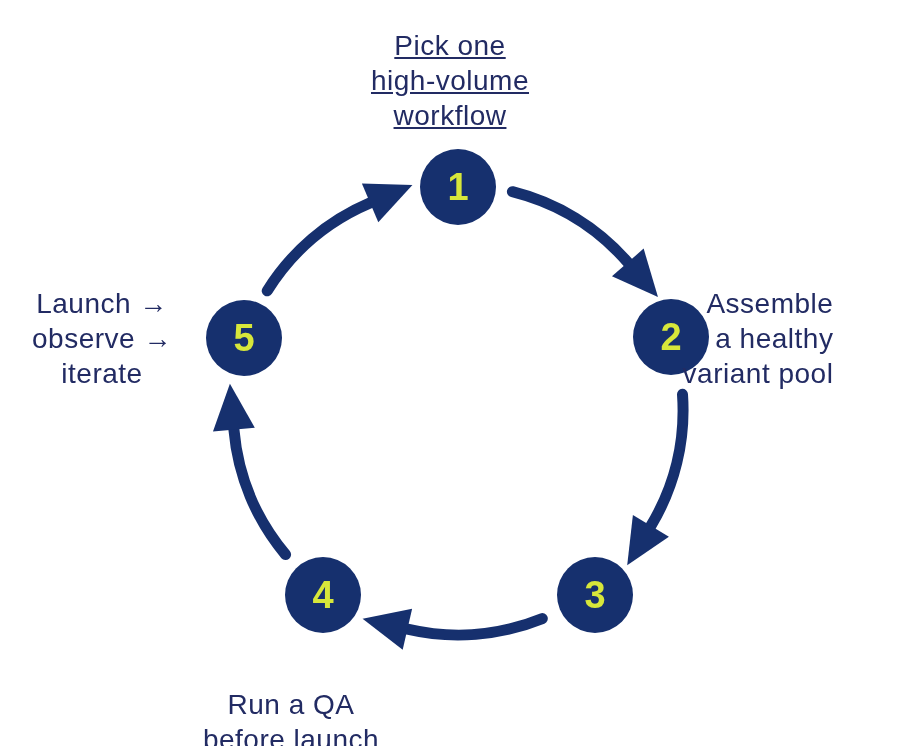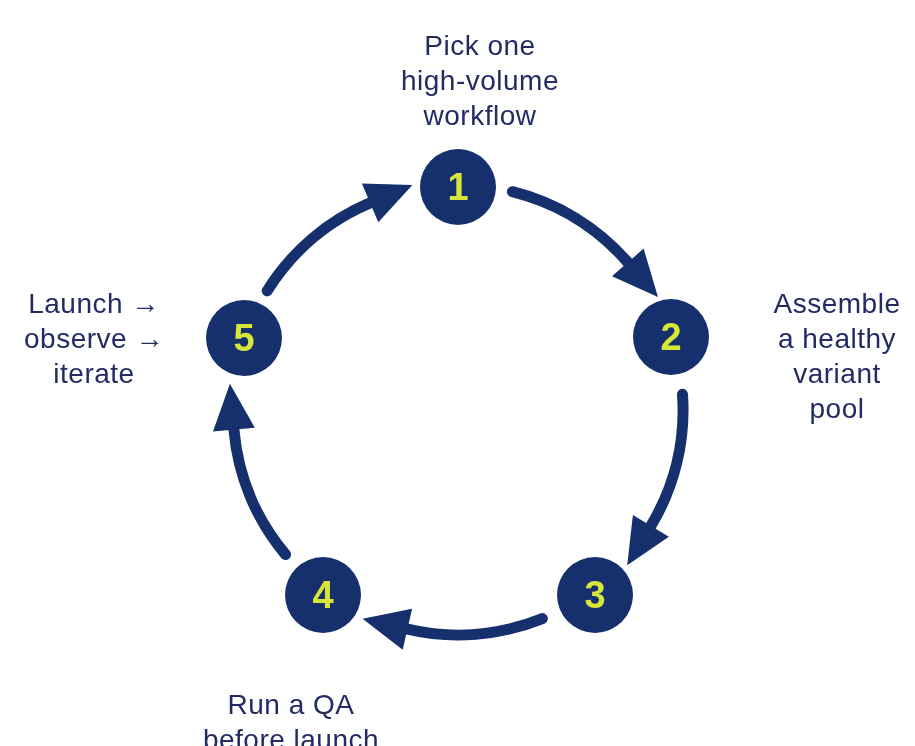--- a/index.html
+++ b/index.html
@@ -39,25 +39,25 @@
   .step-label {
     position: absolute;
     transform: translateX(-50%);
     color: #222b63;
     font-size: 28px;
     line-height: 35px;
     text-align: center;
     white-space: pre-line;
     letter-spacing: 0.5px;
   }
-  #label-1 { left: 480px; top: 28px;  }
-  #label-2 { left: 837px; top: 286px; }
+  #label-1 { left: 450px; top: 28px; text-decoration: underline;  }
+  #label-2 { left: 758px; top: 286px; text-align: right; }
   #label-3 { left: 605px; top: 648px; }
   #label-4 { left: 291px; top: 652px; margin-top: 35px; }
-  #label-5 { left: 94px; top: 286px; }
+  #label-5 { left: 102px; top: 286px; }
 </style>
 </head>
 <body>
 
 <div id="canvas">
 
   <svg id="cycle-svg" width="915" height="746" viewBox="0 0 915 746">
     <defs>
       <marker id="arrowhead" markerUnits="userSpaceOnUse" markerWidth="50" markerHeight="46" refX="1" refY="22" orient="auto">
         <path d="M1,1 L47,22 L1,43 Z" fill="#16306e"></path>

